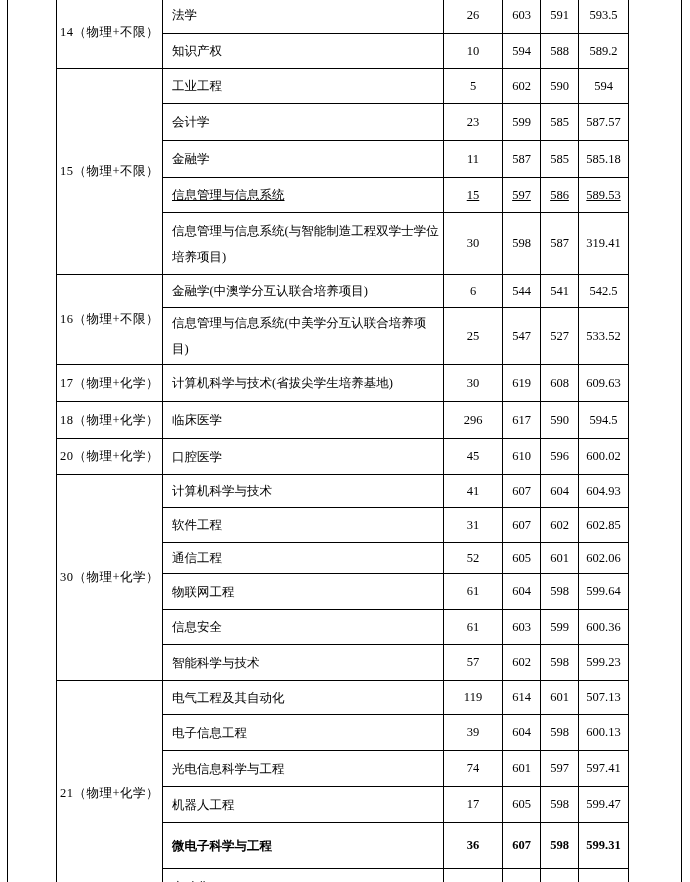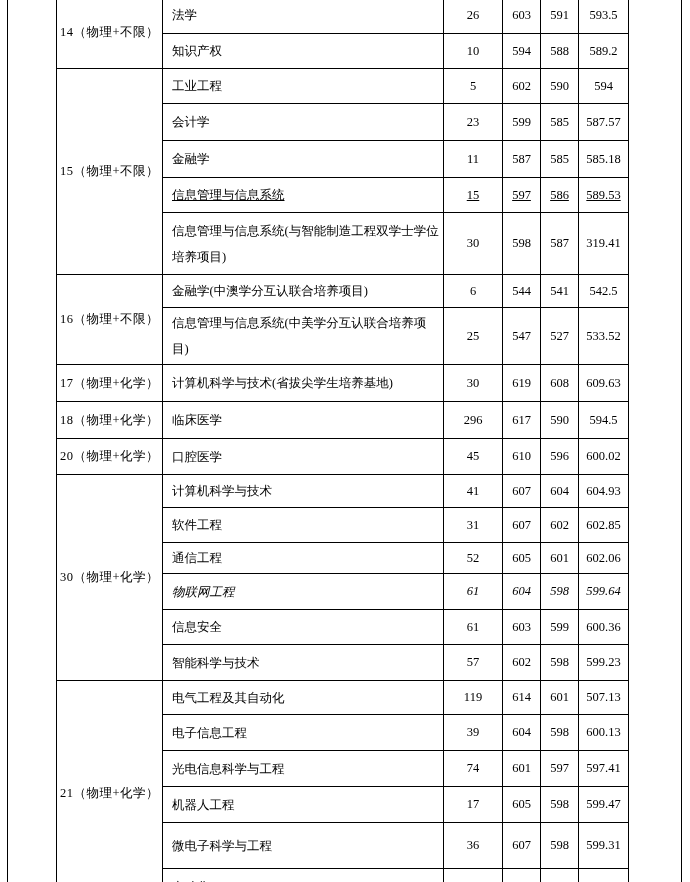--- a/index.html
+++ b/index.html
@@ -182,21 +182,21 @@
             <td class="num">602</td>
             <td class="num">602.85</td>
           </tr>
           <tr style="height: 25px;">
             <td class="major">通信工程</td>
             <td class="num">52</td>
             <td class="num">605</td>
             <td class="num">601</td>
             <td class="num">602.06</td>
           </tr>
-          <tr style="height: 36px; font-style: italic;">
+          <tr style="height: 36px;">
             <td class="major">物联网工程</td>
             <td class="num">61</td>
             <td class="num">604</td>
             <td class="num">598</td>
             <td class="num">599.64</td>
           </tr>
           <tr style="height: 35px;">
             <td class="major">信息安全</td>
             <td class="num">61</td>
             <td class="num">603</td>
@@ -232,21 +232,21 @@
             <td class="num">597</td>
             <td class="num">597.41</td>
           </tr>
           <tr style="height: 36px;">
             <td class="major">机器人工程</td>
             <td class="num">17</td>
             <td class="num">605</td>
             <td class="num">598</td>
             <td class="num">599.47</td>
           </tr>
-          <tr style="height: 46px;">
+          <tr style="height: 46px; font-weight: bold;">
             <td class="major">微电子科学与工程</td>
             <td class="num">36</td>
             <td class="num">607</td>
             <td class="num">598</td>
             <td class="num">599.31</td>
           </tr>
           <tr style="height: 37px;">
             <td class="major">自动化</td>
             <td class="num">145</td>
             <td class="num">606</td>

